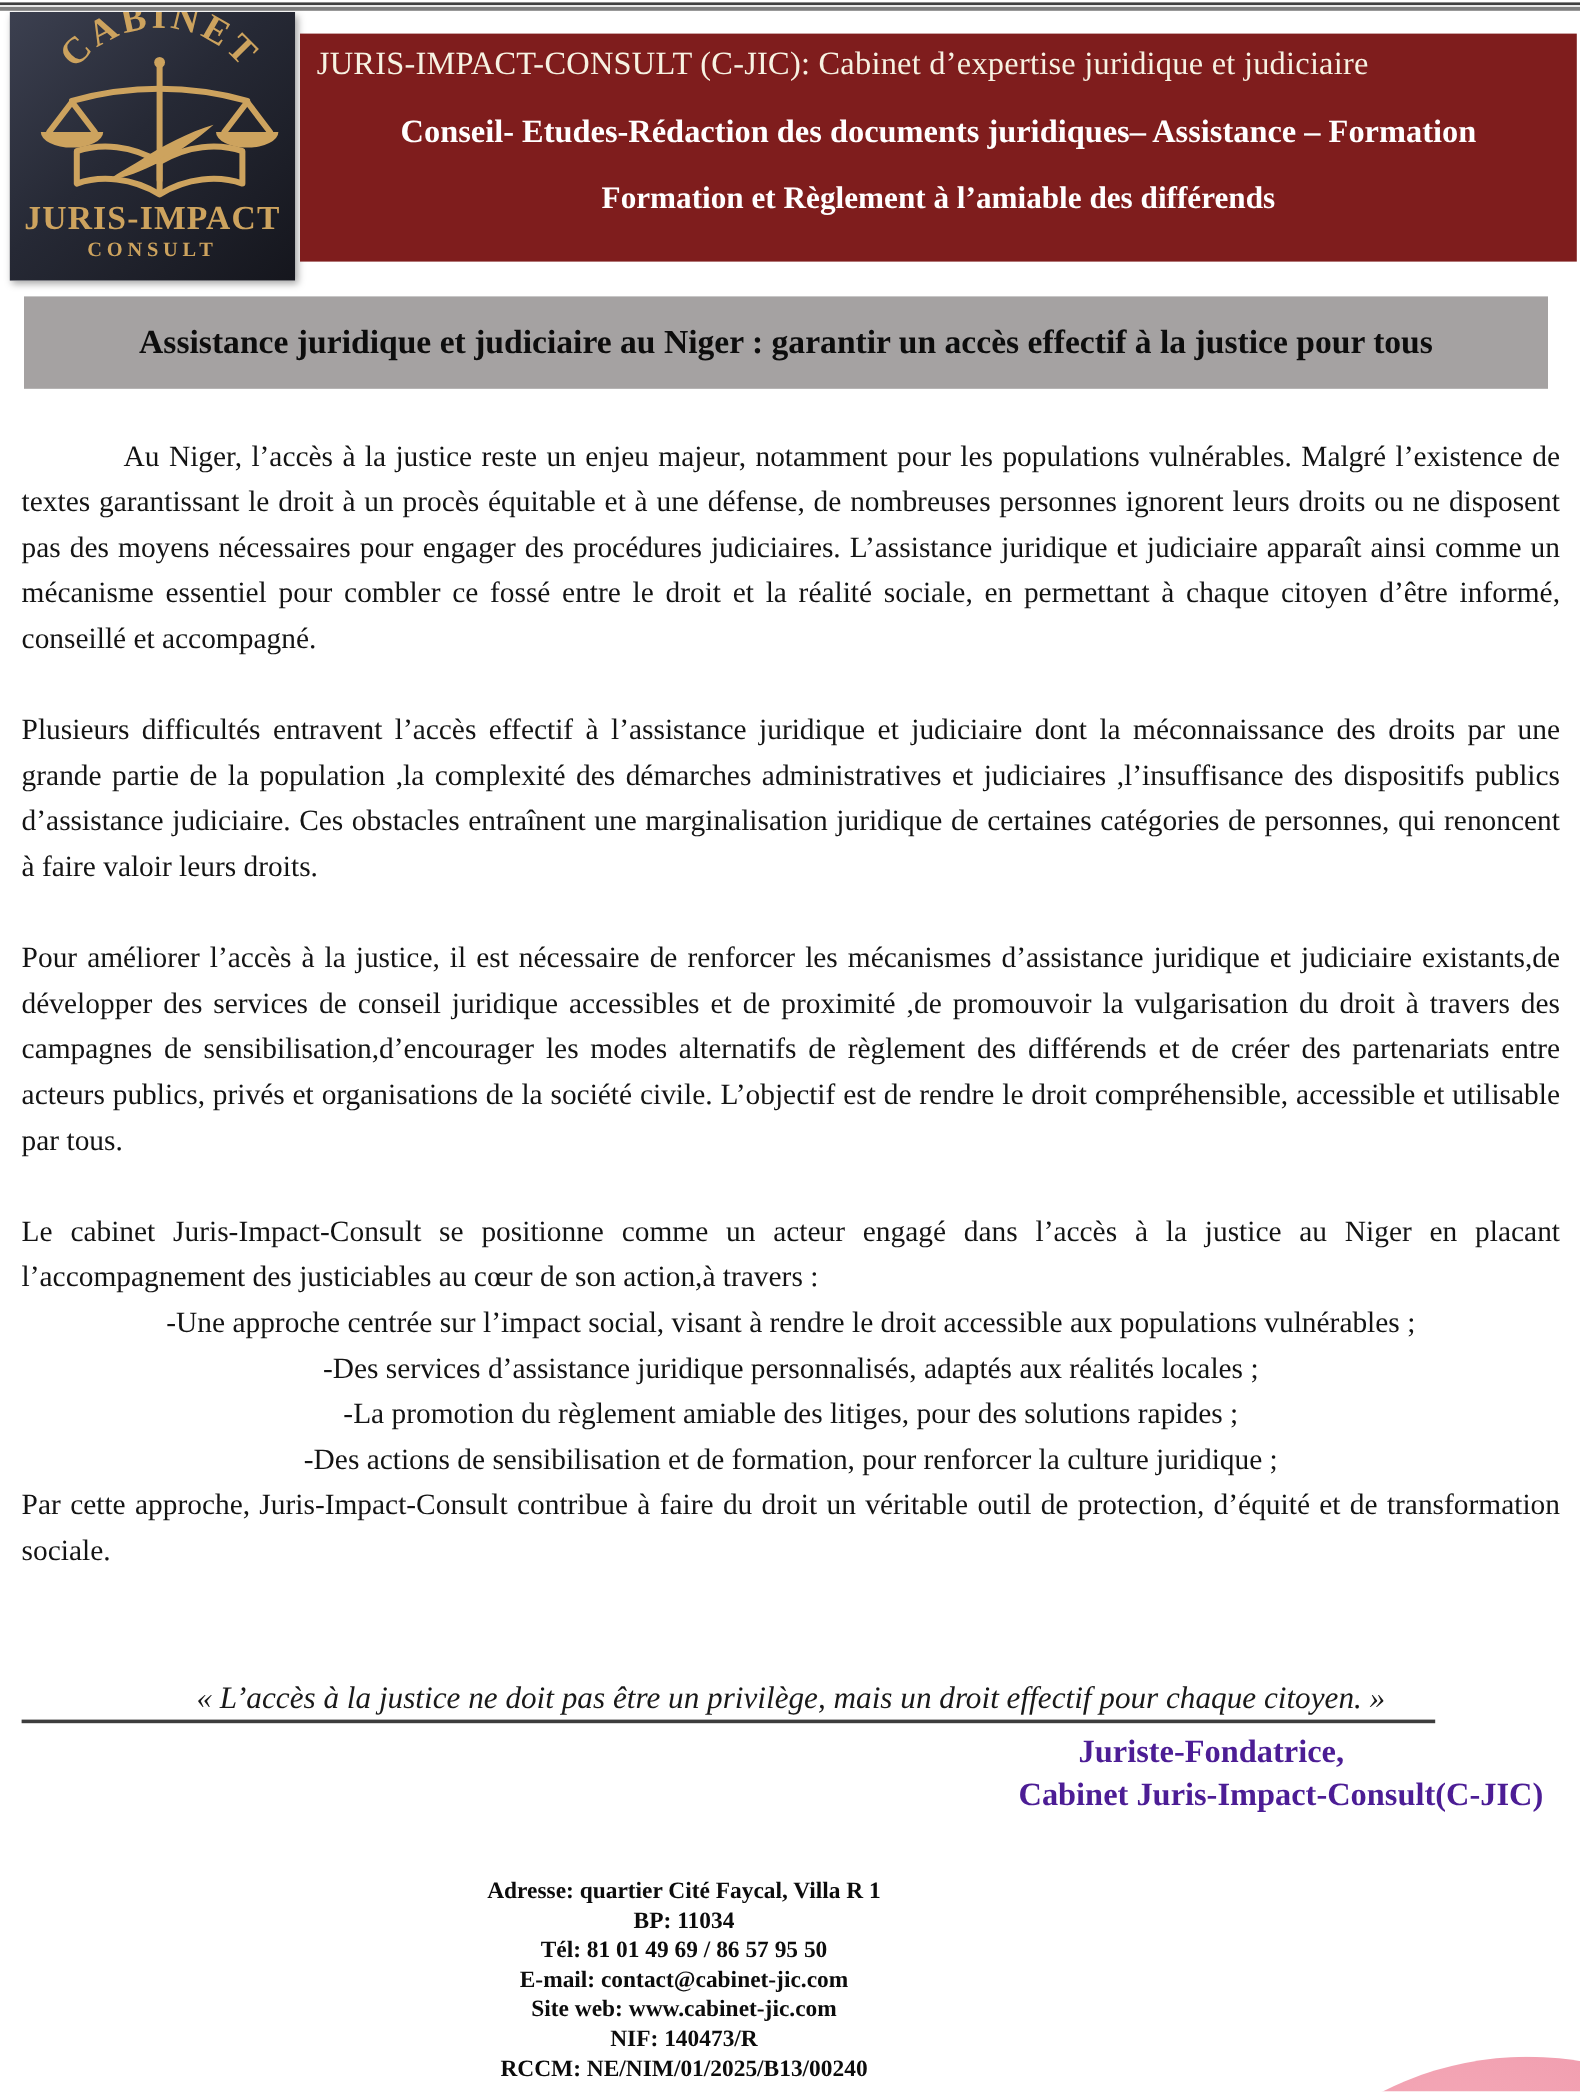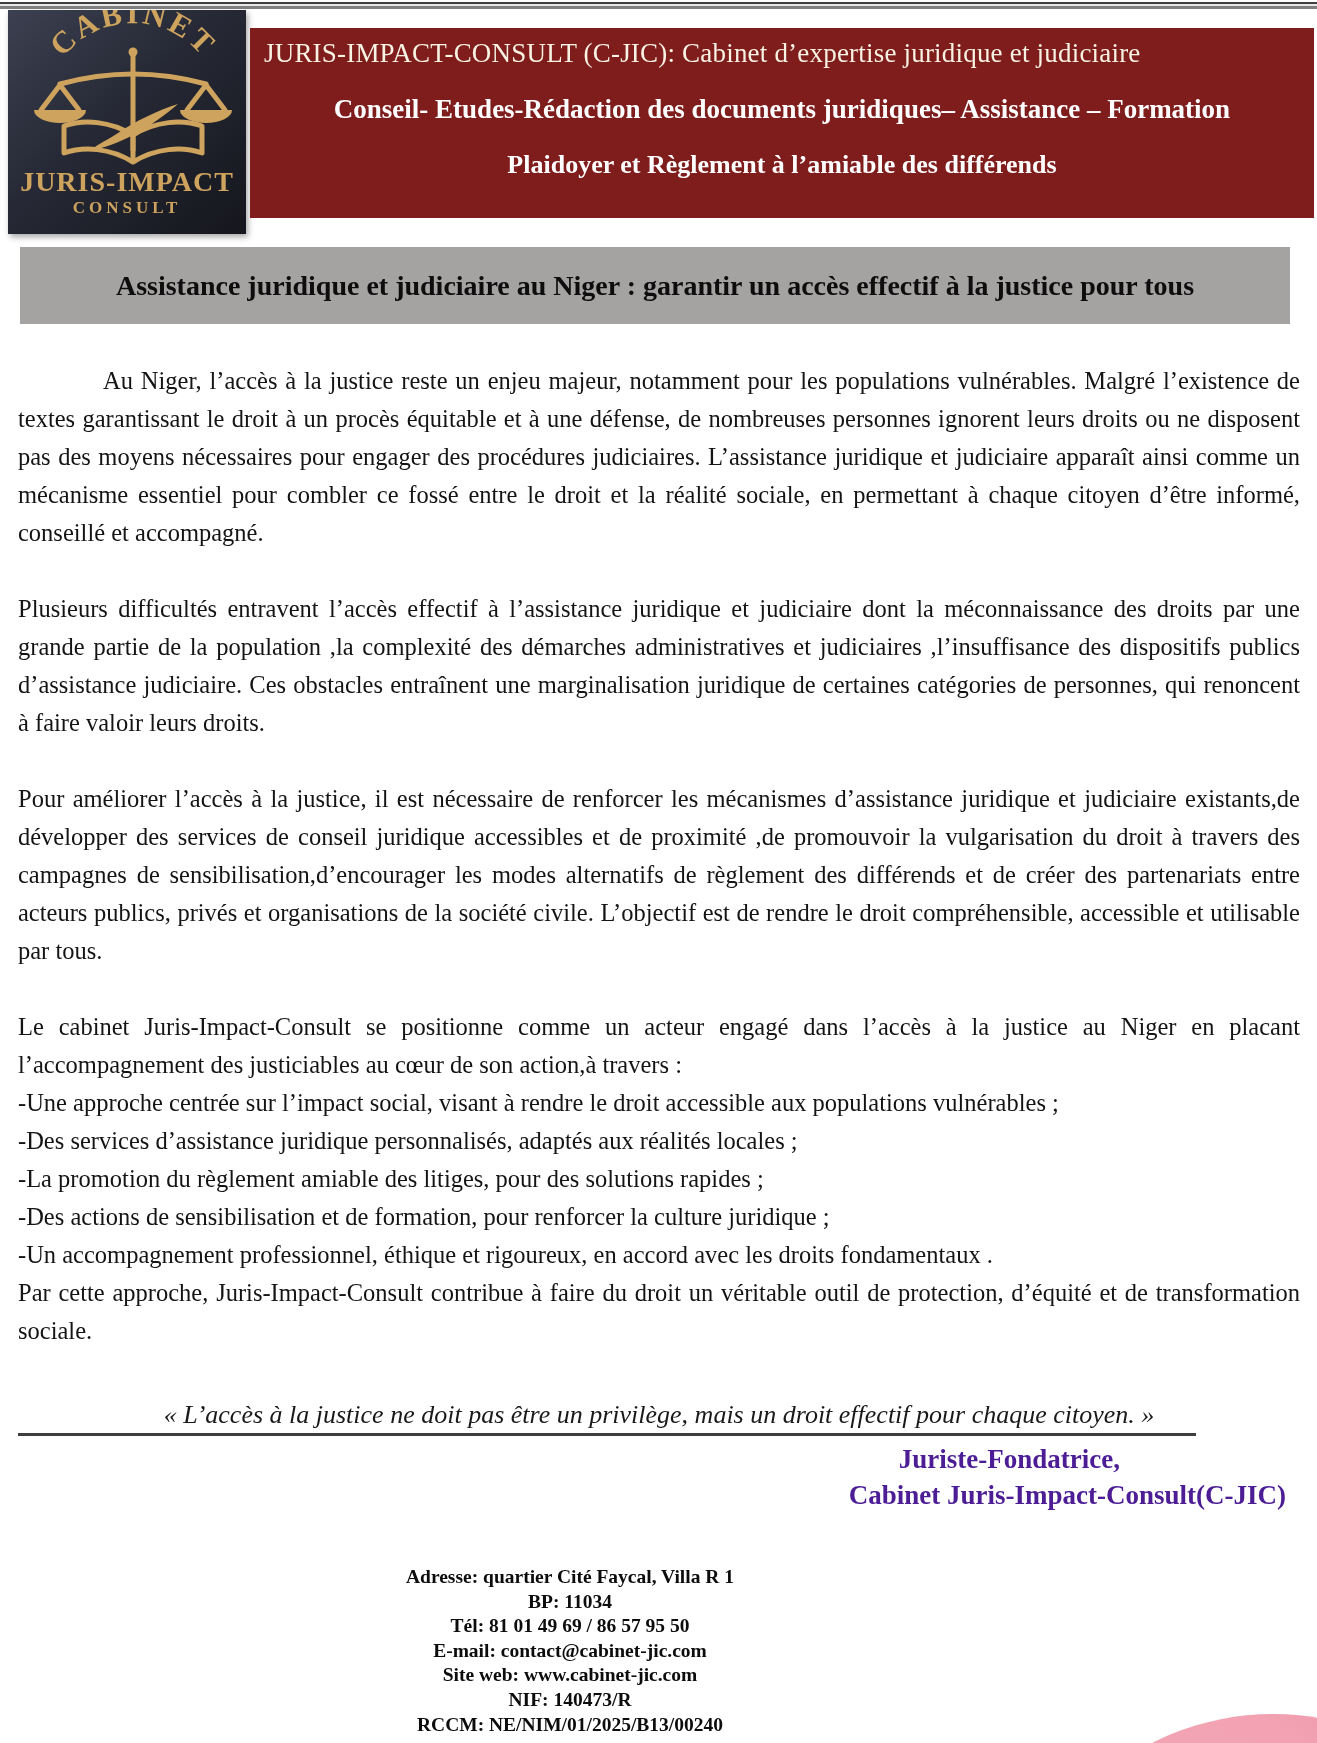--- a/index.html
+++ b/index.html
@@ -50,21 +50,21 @@
     font-size:28px;font-weight:bold;color:#0d0d0d;white-space:nowrap;
   }
   
   #content{
     position:absolute;left:18px;top:362px;width:1282px;
     font-size:24.5px;line-height:38px;color:#141414;
   }
   #content p{margin:0 0 38px 0;text-align:justify;}
   #content p.indent{text-indent:85px;}
   #content p.tight{margin-bottom:0;}
-  #content .bullet{margin:0;text-align:left;}
+  #content .bullet{margin:0;text-align:center;}
   
   #quote{
     position:absolute;left:18px;top:1368px;width:1282px;
     text-align:center;font-style:italic;font-size:26px;color:#191919;
     white-space:nowrap;
     margin-top:32px;
   }
   
   #sig-rule{
     position:absolute;left:18px;top:1433px;width:1178px;height:0;
@@ -130,37 +130,36 @@
         <line x1="125" y1="125" x2="125" y2="152"></line>
       </g>
       <text x="119" y="181" text-anchor="middle" font-family="Liberation Serif, serif" font-size="28" font-weight="bold" fill="#cda35e" letter-spacing="1">JURIS-IMPACT</text>
       <text x="119" y="203" text-anchor="middle" font-family="Liberation Serif, serif" font-size="17" font-weight="bold" fill="#cda35e" letter-spacing="4">CONSULT</text>
     </svg>
   </div>
 
   <div id="banner">
     <div class="b-line1">JURIS-IMPACT-CONSULT (C-JIC): Cabinet d’expertise juridique et judiciaire</div>
     <div class="b-line2">Conseil- Etudes-Rédaction  des documents juridiques– Assistance – Formation</div>
-    <div class="b-line3">Plaidoyer et Règlement à l’amiable des différends</div>
+    <div class="b-line3">Formation et Règlement à l’amiable des différends</div>
   </div>
 
   <div id="title-bar">
     <div class="t">Assistance juridique et judiciaire au Niger : garantir un accès effectif à la justice pour tous</div>
   </div>
 
   <div id="content">
     <p class="indent">Au Niger, l’accès à la justice reste un enjeu majeur, notamment pour les populations vulnérables. Malgré l’existence de textes garantissant le droit à un procès équitable et à une défense, de nombreuses personnes ignorent leurs droits ou ne disposent pas des moyens nécessaires pour engager des procédures judiciaires. L’assistance juridique et judiciaire apparaît ainsi comme un mécanisme essentiel pour combler ce fossé entre le droit et la réalité sociale, en permettant à chaque citoyen d’être informé, conseillé et accompagné.</p>
     <p>Plusieurs difficultés entravent l’accès effectif à l’assistance juridique et judiciaire dont la  méconnaissance des droits par une grande partie de la population ,la complexité des démarches administratives et judiciaires ,l’insuffisance des dispositifs publics d’assistance judiciaire. Ces obstacles entraînent une marginalisation juridique de certaines catégories de personnes, qui renoncent à faire valoir leurs droits.</p>
     <p>Pour améliorer l’accès à la justice, il est nécessaire de renforcer les mécanismes d’assistance juridique et judiciaire existants,de développer des services de conseil juridique accessibles et de proximité ,de promouvoir la vulgarisation du droit à travers des campagnes de sensibilisation,d’encourager les modes alternatifs de règlement des différends et de créer des partenariats entre acteurs publics, privés et organisations de la société civile. L’objectif est de rendre le droit compréhensible, accessible et utilisable par tous.</p>
     <p class="tight">Le cabinet Juris-Impact-Consult se positionne comme un acteur engagé dans l’accès à la justice au Niger en placant l’accompagnement des justiciables au cœur de son action,à travers :</p>
     <div class="bullet">-Une approche centrée sur l’impact social, visant à rendre le droit accessible aux populations vulnérables ;</div>
     <div class="bullet">-Des services d’assistance juridique personnalisés, adaptés aux réalités locales ;</div>
     <div class="bullet">-La promotion du règlement amiable des litiges, pour des solutions rapides ;</div>
     <div class="bullet">-Des actions de sensibilisation et de formation, pour renforcer la culture juridique ;</div>
-    <div class="bullet">-Un accompagnement professionnel, éthique et rigoureux, en accord avec les droits fondamentaux .</div>
     <p class="tight">Par cette approche, Juris-Impact-Consult contribue à faire du droit un véritable outil de protection, d’équité et de transformation sociale.</p>
   </div>
 
   <div id="quote">« L’accès à la justice ne doit pas être un privilège, mais un droit effectif pour chaque citoyen. »</div>
 
   <div id="sig-rule"></div>
   <div id="signature">
     <div class="sig-role">Juriste-Fondatrice,</div>
     <div class="sig-org">Cabinet Juris-Impact-Consult(C-JIC)</div>
   </div>

